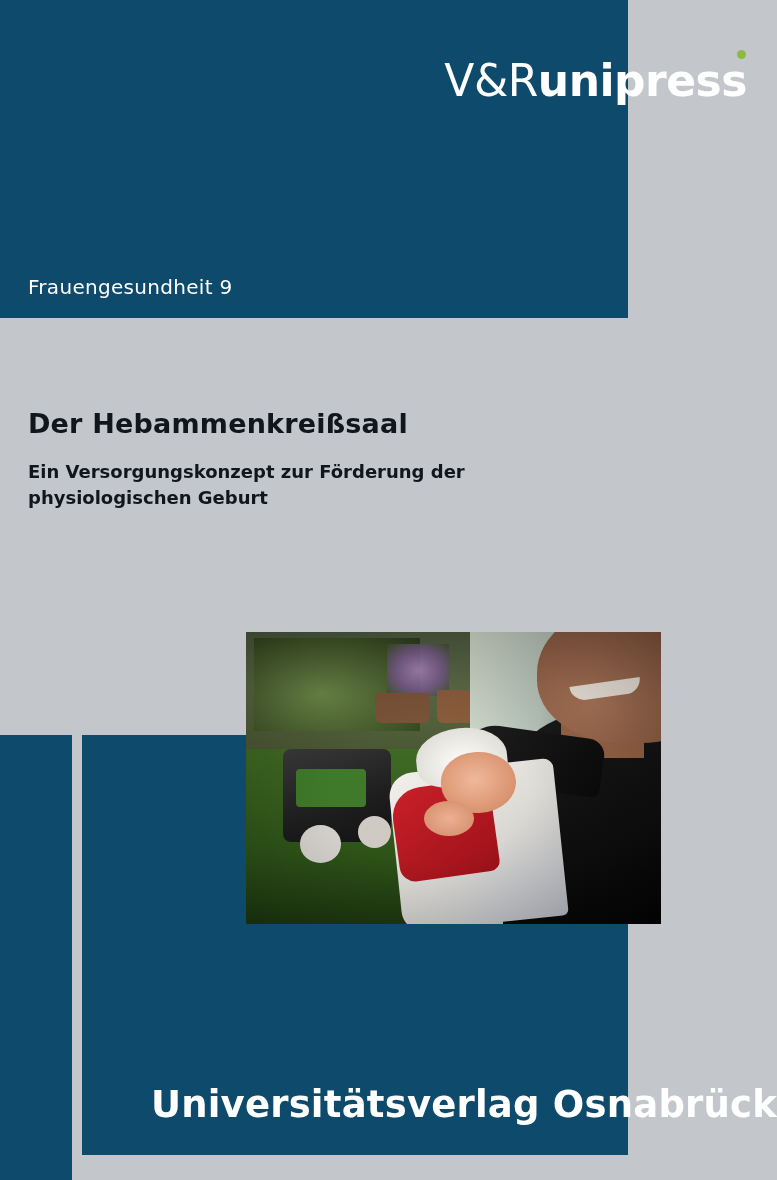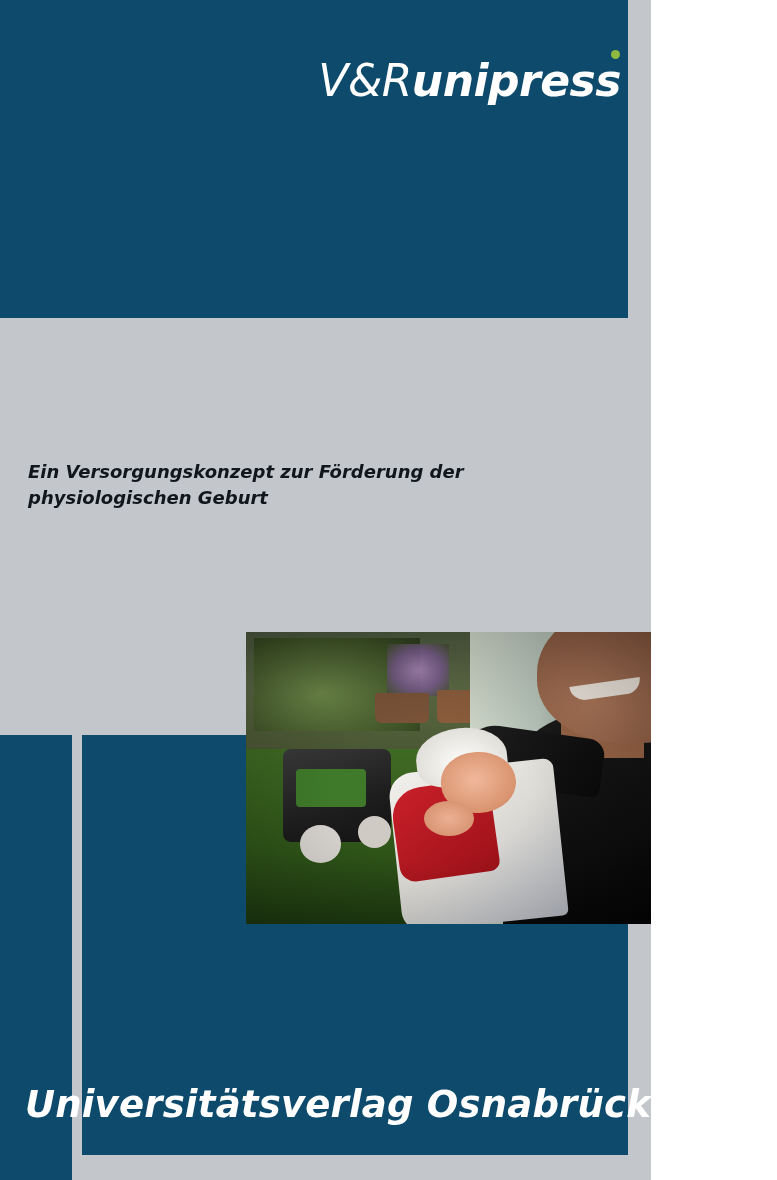--- a/index.html
+++ b/index.html
@@ -2,26 +2,25 @@
 <html><head>
 <meta charset="utf-8">
 <style>
   html, body {
     margin: 0;
     padding: 0;
     background: #ffffff;
   }
   #cover {
     position: relative;
-    width: 651px;
+    width: 777px;
     height: 1180px;
     overflow: hidden;
     font-family: "DejaVu Sans", "Liberation Sans", sans-serif;
     background: #ef4444;
-    font-style: italic;
   }
 
   
   .blk {
     position: absolute;
   }
   .blk-top-navy {
     left: 0; top: 0;
     width: 628px; height: 318px;
     background: #0d4a6b;
@@ -326,21 +325,23 @@
   <div class="blk blk-lower-navy-left"></div>
   <div class="blk blk-lower-grey-strip"></div>
   <div class="blk blk-lower-navy-main"></div>
   <div class="blk blk-lower-grey-right"></div>
   <div class="blk blk-bottom-band"></div>
   <div class="blk blk-bottom-navy-left"></div>
 
   <div class="publisher-logo"><span class="vr">V&amp;R</span><span class="uni">uni</span><span class="press">press</span></div>
   <div class="logo-dot"></div>
 
-
+  <div class="series">Frauengesundheit 9</div>
+
+  <div class="title">Der Hebammenkreißsaal</div>
   <div class="subtitle">Ein Versorgungskonzept zur Förderung der physiologischen Geburt</div>
 
   <div class="photo">
     <div class="photo-sky"></div>
     <div class="photo-grass"></div>
     <div class="photo-bush"></div>
     <div class="photo-flower"></div>
     <div class="photo-pot"></div>
     <div class="photo-pot2"></div>
     <div class="photo-wall"></div>

